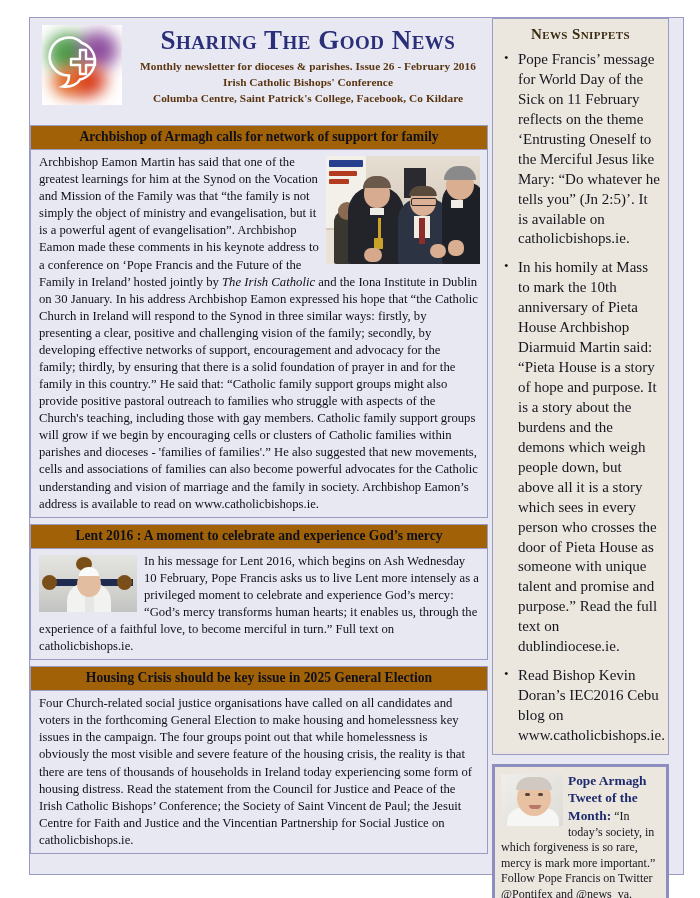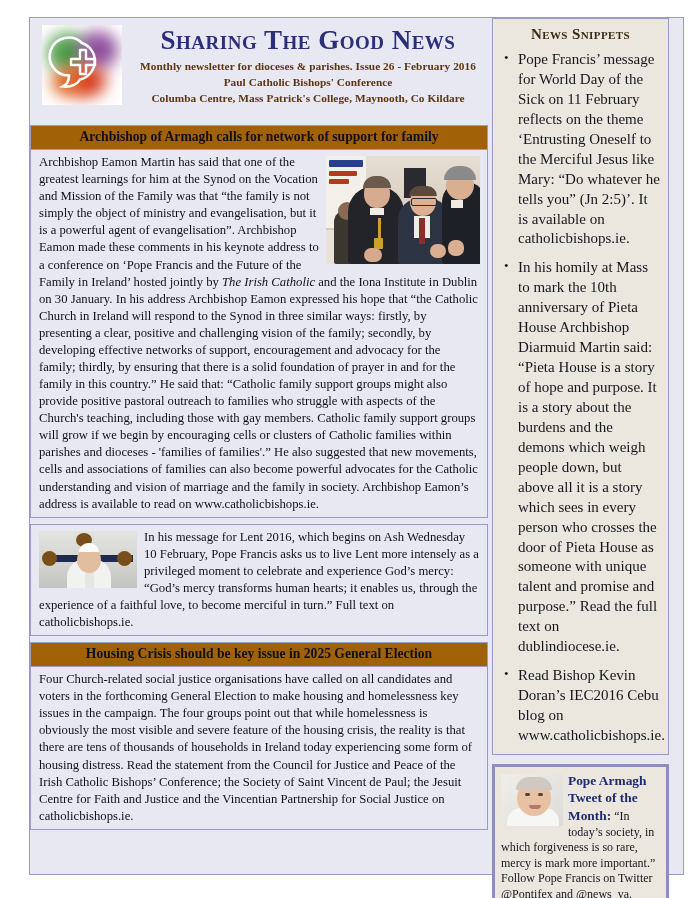--- a/index.html
+++ b/index.html
@@ -289,22 +289,22 @@
         <div class="blob blob-red"></div>
         <div class="blob blob-orange"></div>
         <svg class="logo-mark" viewBox="0 0 80 80">
           <path d="M40 18 a19 19 0 1 0 -13 32.5 c0 6 -2 9 -6 11 c9 1 15 -3 17 -7 a19 19 0 0 0 2 -36.5 z" fill="none" stroke="#ffffff" stroke-width="2.6"></path>
           <path d="M38 25 L38 34 L29 34 L29 40 L38 40 L38 49 L44 49 L44 40 L53 40 L53 34 L44 34 L44 25 Z" fill="none" stroke="#ffffff" stroke-width="2.4" stroke-linejoin="round"></path>
         </svg>
       </div>
       <div class="title-block">
         <div class="main-title">Sharing The Good News</div>
         <div class="sub-line">Monthly newsletter for dioceses &amp; parishes. Issue 26 - February 2016</div>
-        <div class="sub-line">Paul Catholic Bishops' Conference</div>
-        <div class="sub-line">Columba Centre, Mass Patrick's College, Maynooth, Co Kildare</div>
+        <div class="sub-line">Irish Catholic Bishops' Conference</div>
+        <div class="sub-line">Columba Centre, Saint Patrick's College, Facebook, Co Kildare</div>
       </div>
     </div>
 
     <div class="panel">
       <div class="panel-head">Archbishop of Armagh calls for network of support for family</div>
       <div class="panel-body clearfix">
         <div class="article-photo">
           <div class="ph-wall"></div>
           <div class="ph-speaker"></div>
           <div class="ph-banner">
@@ -333,20 +333,21 @@
             <div class="ph-p3hair"></div>
           <div class="ph-hand1"></div>
             <div class="ph-hand2"></div>
             <div class="ph-hand3"></div>
         </div>
         <p><span> Archbishop Eamon Martin has said that one of the greatest learnings for him at the Synod on the Vocation and Mission of the Family was that “the family is not simply the object of ministry and evangelisation, but it is a powerful agent of evangelisation”. Archbishop Eamon made these comments in his keynote address to a conference on ‘Pope Francis and the Future of the Family in Ireland’ hosted jointly by </span><i class="em">The Irish Catholic</i><span> and the Iona Institute in Dublin on 30 January.  In his address Archbishop Eamon expressed his hope that “the Catholic Church in Ireland will respond to the Synod in three similar ways: firstly, by presenting a clear, positive and challenging vision of the family; secondly, by developing effective networks of support, encouragement and advocacy for the family; thirdly, by ensuring that there is a solid foundation of prayer in and for the family in this country.”  He said that: “Catholic family support groups might also provide positive pastoral outreach to families who struggle with aspects of the Church's teaching, including those with gay members. Catholic family support groups will grow if we begin by encouraging cells or clusters of Catholic families within parishes and dioceses - 'families of families'.” He also suggested that new movements, cells and associations of families can also become powerful advocates for the Catholic understanding and vision of marriage and the family in society.  Archbishop Eamon’s address is available to read on www.catholicbishops.ie.</span></p>
       </div>
     </div>
 
     <div class="panel">
+      <div class="panel-head">Lent 2016 : A moment to celebrate and experience God’s mercy</div>
       <div class="panel-body clearfix">
         <div class="lent-photo">
           <div class="lp-bg"></div>
           <div class="lp-orn3"></div>
           <div class="lp-cross-h"></div>
           <div class="lp-orn1"></div>
             <div class="lp-orn2"></div>
           <div class="lp-body"></div>
             <div class="lp-sh"></div>
           <div class="lp-face"></div>

